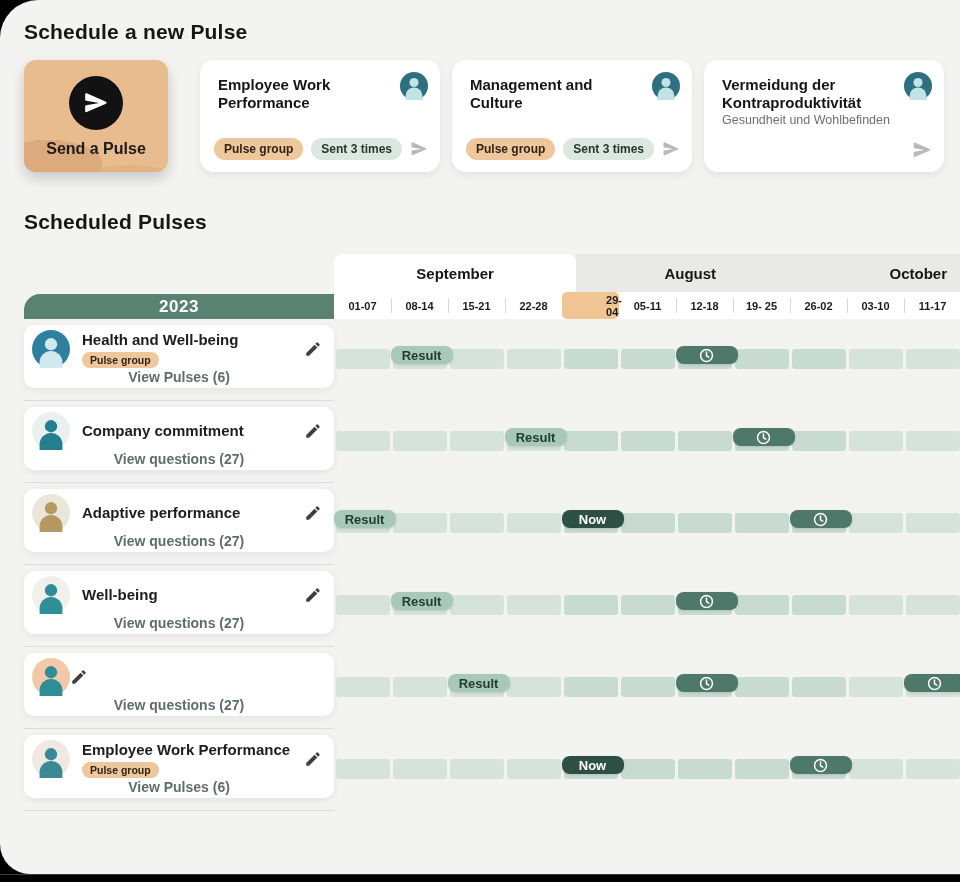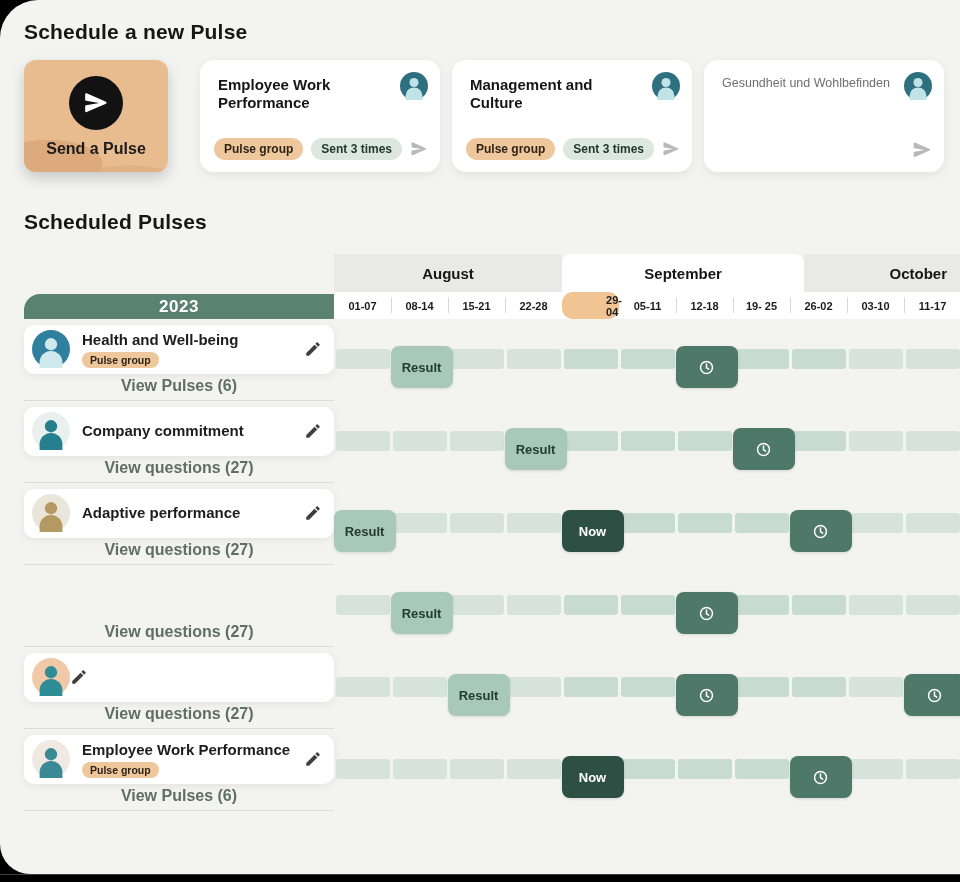--- a/index.html
+++ b/index.html
@@ -48,45 +48,45 @@
   .cal-head { position:relative; width:626px; overflow:hidden; }
   .months { display:flex; height:38px; }
   .month { flex:none; display:flex; align-items:center; justify-content:center;
     background:#e9e9e7; font-size:15px; font-weight:700; color:#161616; }
   .month.active { background:#fff; border-radius:9px 9px 0 0; }
   .weeks { display:flex; height:27px; background:#fff; }
   .week { flex:none; width:57px; position:relative; display:flex; align-items:center; justify-content:center;
     font-size:11px; font-weight:700; color:#1c1c1c; cursor:pointer; }
   .week::before { content:""; position:absolute; left:0; top:6px; height:15px; width:1px; background:#d8d8d6; }
   .week:first-child::before, .week.hl::before, .week.hl + .week::before { display:none; }
-  .week.hl { background:#f0c593; border-radius:11px;padding-left:47px; }
+  .week.hl { background:#f0c593; border-radius:5px;padding-left:47px; }
 
   .everyone { height:38px; background:#d8d8d6; display:flex; align-items:center;
     padding-left:16px; font-size:15px; font-weight:700; color:#161616; }
 
   
   .prow { position:relative; height:82px; }
   .prow .sep { position:absolute; left:0; bottom:0; width:310px; height:1px; background:#dcdcda; }
   .pcard { position:absolute; left:0; top:6px; width:310px; min-height:46px; background:#fff;
     border-radius:10px; box-shadow:0 2px 8px rgba(0,0,0,.07);
-    display:flex; align-items:center; padding:5px 12px 6px 8px; cursor:pointer; }
+    display:flex; align-items:center; padding:5px 12px 20px 8px; cursor:pointer; }
   .pcard .av { width:38px; height:38px; flex:none; }
   .pinfo { margin-left:12px; flex:1; min-width:0; }
   .ptitle { font-size:15px; font-weight:700; color:#1d1d1d; line-height:1.2; white-space:nowrap; }
   .pbadge { display:inline-block; margin-top:3px; font-size:10.5px; font-weight:700;
     background:#eec79d; color:#2f2315; padding:2px 8px; border-radius:12px; }
   .pencil { width:18px; height:18px; flex:none; fill:#3f3f3f; cursor:pointer; }
-  .plink { position:absolute; left:0; top:58px; width:310px; text-align:center;
-    font-size:16px; font-weight:700; color:#5f6e68; cursor:pointer; }
+  .plink { position:absolute; left:0; top:50px; width:310px; text-align:center;
+    font-size:14px; font-weight:700; color:#5f6e68; cursor:pointer; }
 
   .timeline { position:absolute; left:312px; top:27px; width:624px; height:26px; }
   .bar { position:absolute; left:0; top:3px; display:flex; gap:3px; }
   .seg { flex:none; width:54px; height:20px; border-radius:3px; background:#d5e3db; }
   .seg.dk { background:#c8dbd2; }
-  .chip { position:absolute; top:0; width:62px; height:42px; border-radius:8px;
+  .chip { position:absolute; top:0; width:62px; height:18px; border-radius:8px;
     display:flex; align-items:center; justify-content:center;
     font-size:13px; font-weight:700; cursor:pointer; z-index:2; box-shadow:0 1px 3px rgba(0,0,0,.12); }
   .chip-result { background:#a8c9ba; color:#223c34; }
   .chip-now { background:#2e5044; color:#fff; }
   .chip-clock { background:#4e7869; }
   .chip-clock svg { width:17px; height:17px; }
 </style>
 </head>
 <body>
 
@@ -130,20 +130,21 @@
     </svg>
     <div class="badges">
       <span class="badge badge-tan">Pulse group</span>
             <span class="badge badge-sage">Sent 3 times</span>
             <svg class="arrow-ic" viewBox="0 0 24 24">
               <path d="M3.4 20.4l17.8-7.7c.8-.35.8-1.5 0-1.84L3.4 3.1c-.66-.3-1.4.2-1.4.92V8.9c0 .5.37.93.87 1L15 12 2.87 14.1c-.5.08-.87.5-.87 1v4.4c0 .73.74 1.22 1.4.92z"></path>
             </svg>
     </div>
   </div>
         <div class="tcard">
+    <div class="ttl">Vermeidung der Kontraproduktivität</div>
     <div class="sub">Gesundheit und Wohlbefinden</div>
     <svg class="av" viewBox="0 0 40 40">
       <circle class="av-bg" cx="20" cy="20" r="20" fill="#2e6f80"></circle>
       <circle class="av-head" cx="20" cy="15" r="6.5" fill="#bfe3e6"></circle>
       <path class="av-body" d="M8 34a12 12 0 0 1 24 0v6H8z" fill="#bfe3e6"></path>
     </svg>
     <div class="badges">
       <svg class="arrow-ic" viewBox="0 0 24 24">
               <path d="M3.4 20.4l17.8-7.7c.8-.35.8-1.5 0-1.84L3.4 3.1c-.66-.3-1.4.2-1.4.92V8.9c0 .5.37.93.87 1L15 12 2.87 14.1c-.5.08-.87.5-.87 1v4.4c0 .73.74 1.22 1.4.92z"></path>
             </svg>
@@ -152,25 +153,25 @@
       </div>
   </div>
 
   <h2>Scheduled Pulses</h2>
 
   <div class="table">
     <div class="thead">
       <div class="year-cell">2023</div>
       <div class="cal-head">
         <div class="months" id="months">
+            <div class="month active" style="width: 242.25px;">
+              <span>September</span>
+            </div>
             <div class="month" style="width: 228px;">
               <span>August</span>
-            </div>
-            <div class="month active" style="width: 242.25px;">
-              <span>September</span>
             </div>
             <div class="month" style="width: 228px;">
               <span>October</span>
             </div>
           </div>
         <div class="weeks" id="weeks">
             <div class="week">
               <span>01-07</span>
             </div>
             <div class="week">
@@ -322,20 +323,34 @@
             <div class="chip chip-clock" style="left: 453.5px;">
     <svg viewBox="0 0 16 16">
       <circle cx="8" cy="8" r="5.6" fill="none" stroke="#fff" stroke-width="1.4"></circle>
       <path d="M8 4.8v3.4l2.1 1.3" fill="none" stroke="#fff" stroke-width="1.4" stroke-linecap="round"></path>
     </svg>
   </div>
           </div>
     <div class="sep"></div>
   </div>
         <div class="prow">
+    <div class="pcard">
+      <svg class="av" viewBox="0 0 40 40">
+        <circle class="av-bg" cx="20" cy="20" r="20" fill="#f0efec"></circle>
+        <circle class="av-head" cx="20" cy="15" r="6.5" fill="#2f8d96"></circle>
+        <path class="av-body" d="M8 34a12 12 0 0 1 24 0v6H8z" fill="#2f8d96"></path>
+      </svg>
+      <div class="pinfo">
+        <div class="ptitle">Well-being</div>
+
+      </div>
+      <svg class="pencil" viewBox="0 0 24 24">
+        <path d="M3 17.25V21h3.75L17.8 9.94l-3.75-3.75L3 17.25zM20.7 7.04c.39-.39.39-1.02 0-1.41l-2.34-2.34c-.39-.39-1.02-.39-1.41 0l-1.83 1.83 3.75 3.75 1.83-1.83z"></path>
+      </svg>
+    </div>
     <div class="plink">View questions (27)</div>
     <div class="timeline">
       <div class="bar">
               <div class="seg"></div>
               <div class="seg"></div>
               <div class="seg"></div>
               <div class="seg"></div>
               <div class="seg dk"></div>
               <div class="seg dk"></div>
               <div class="seg dk"></div>

